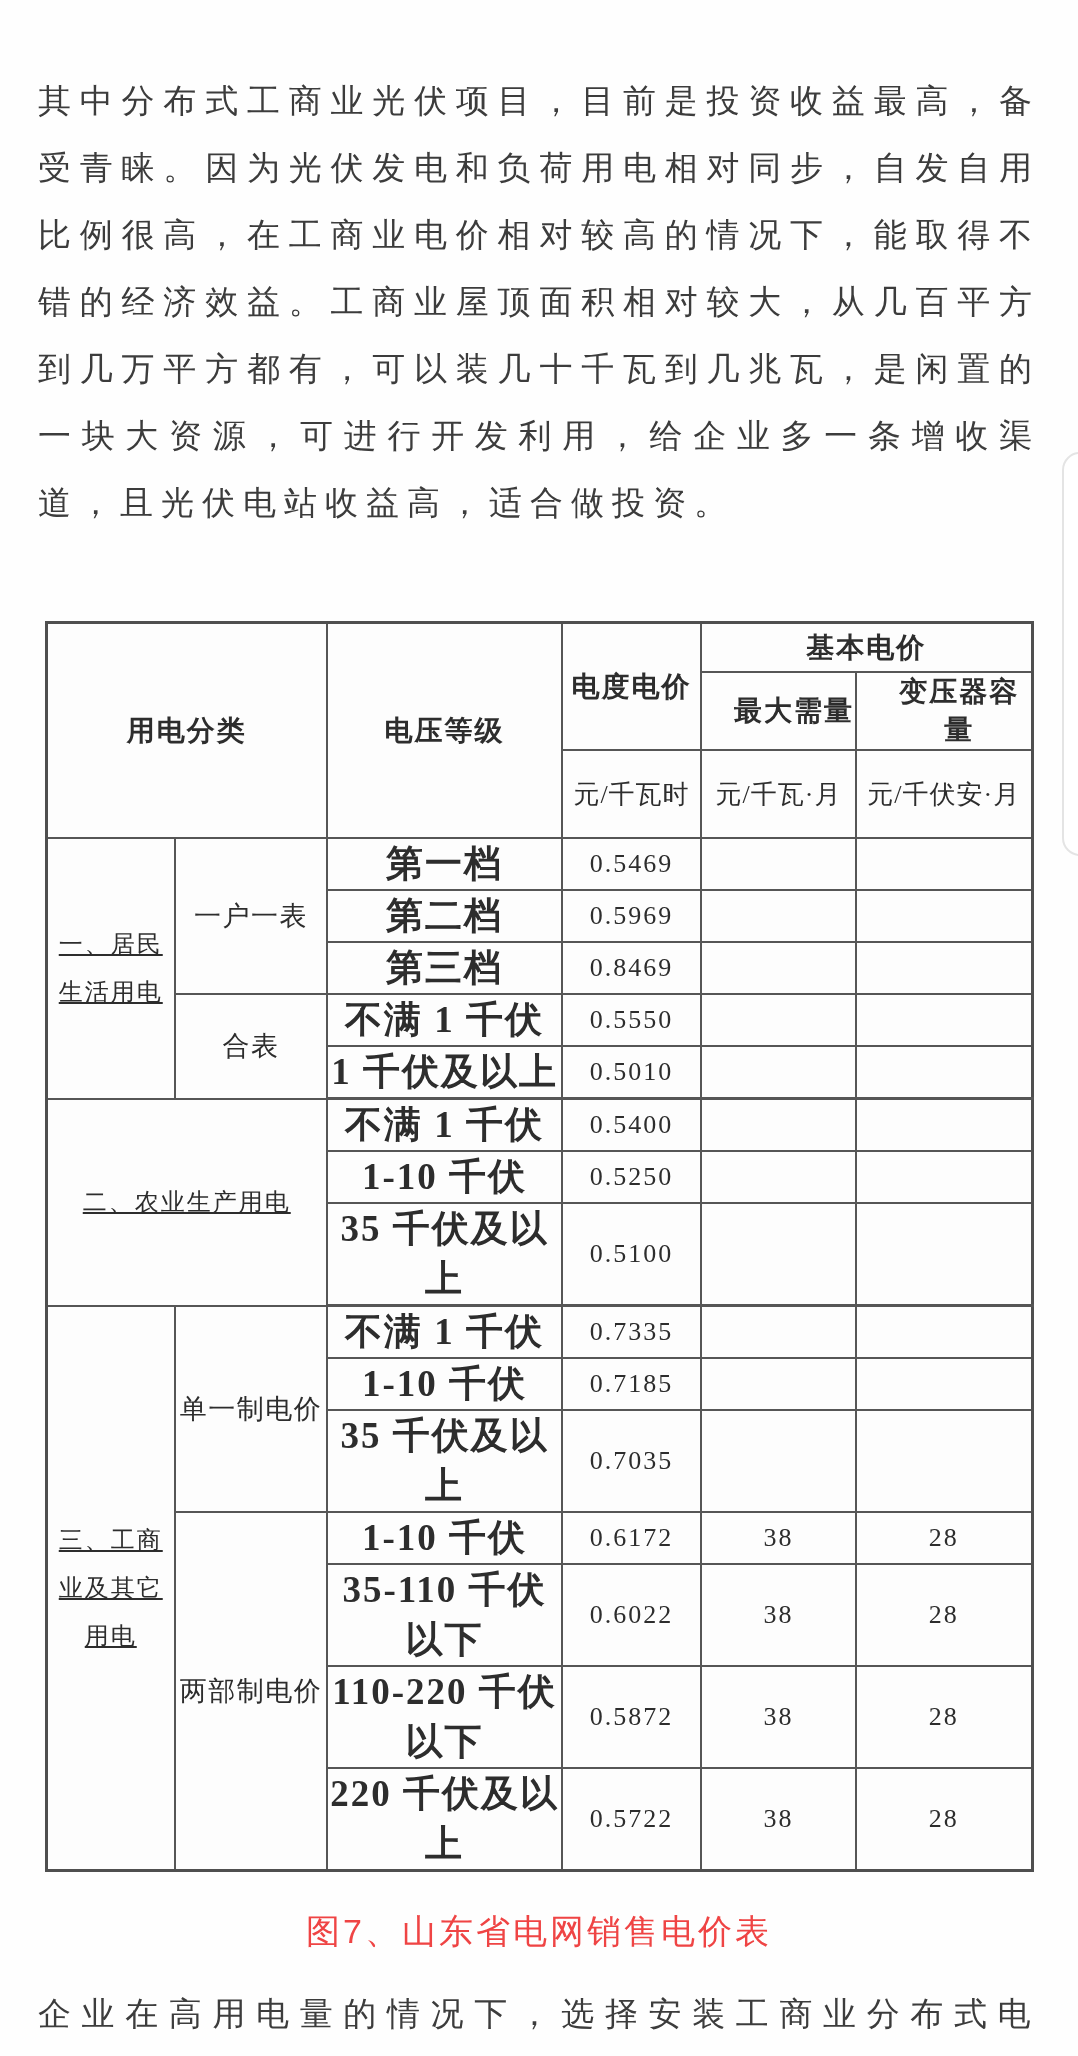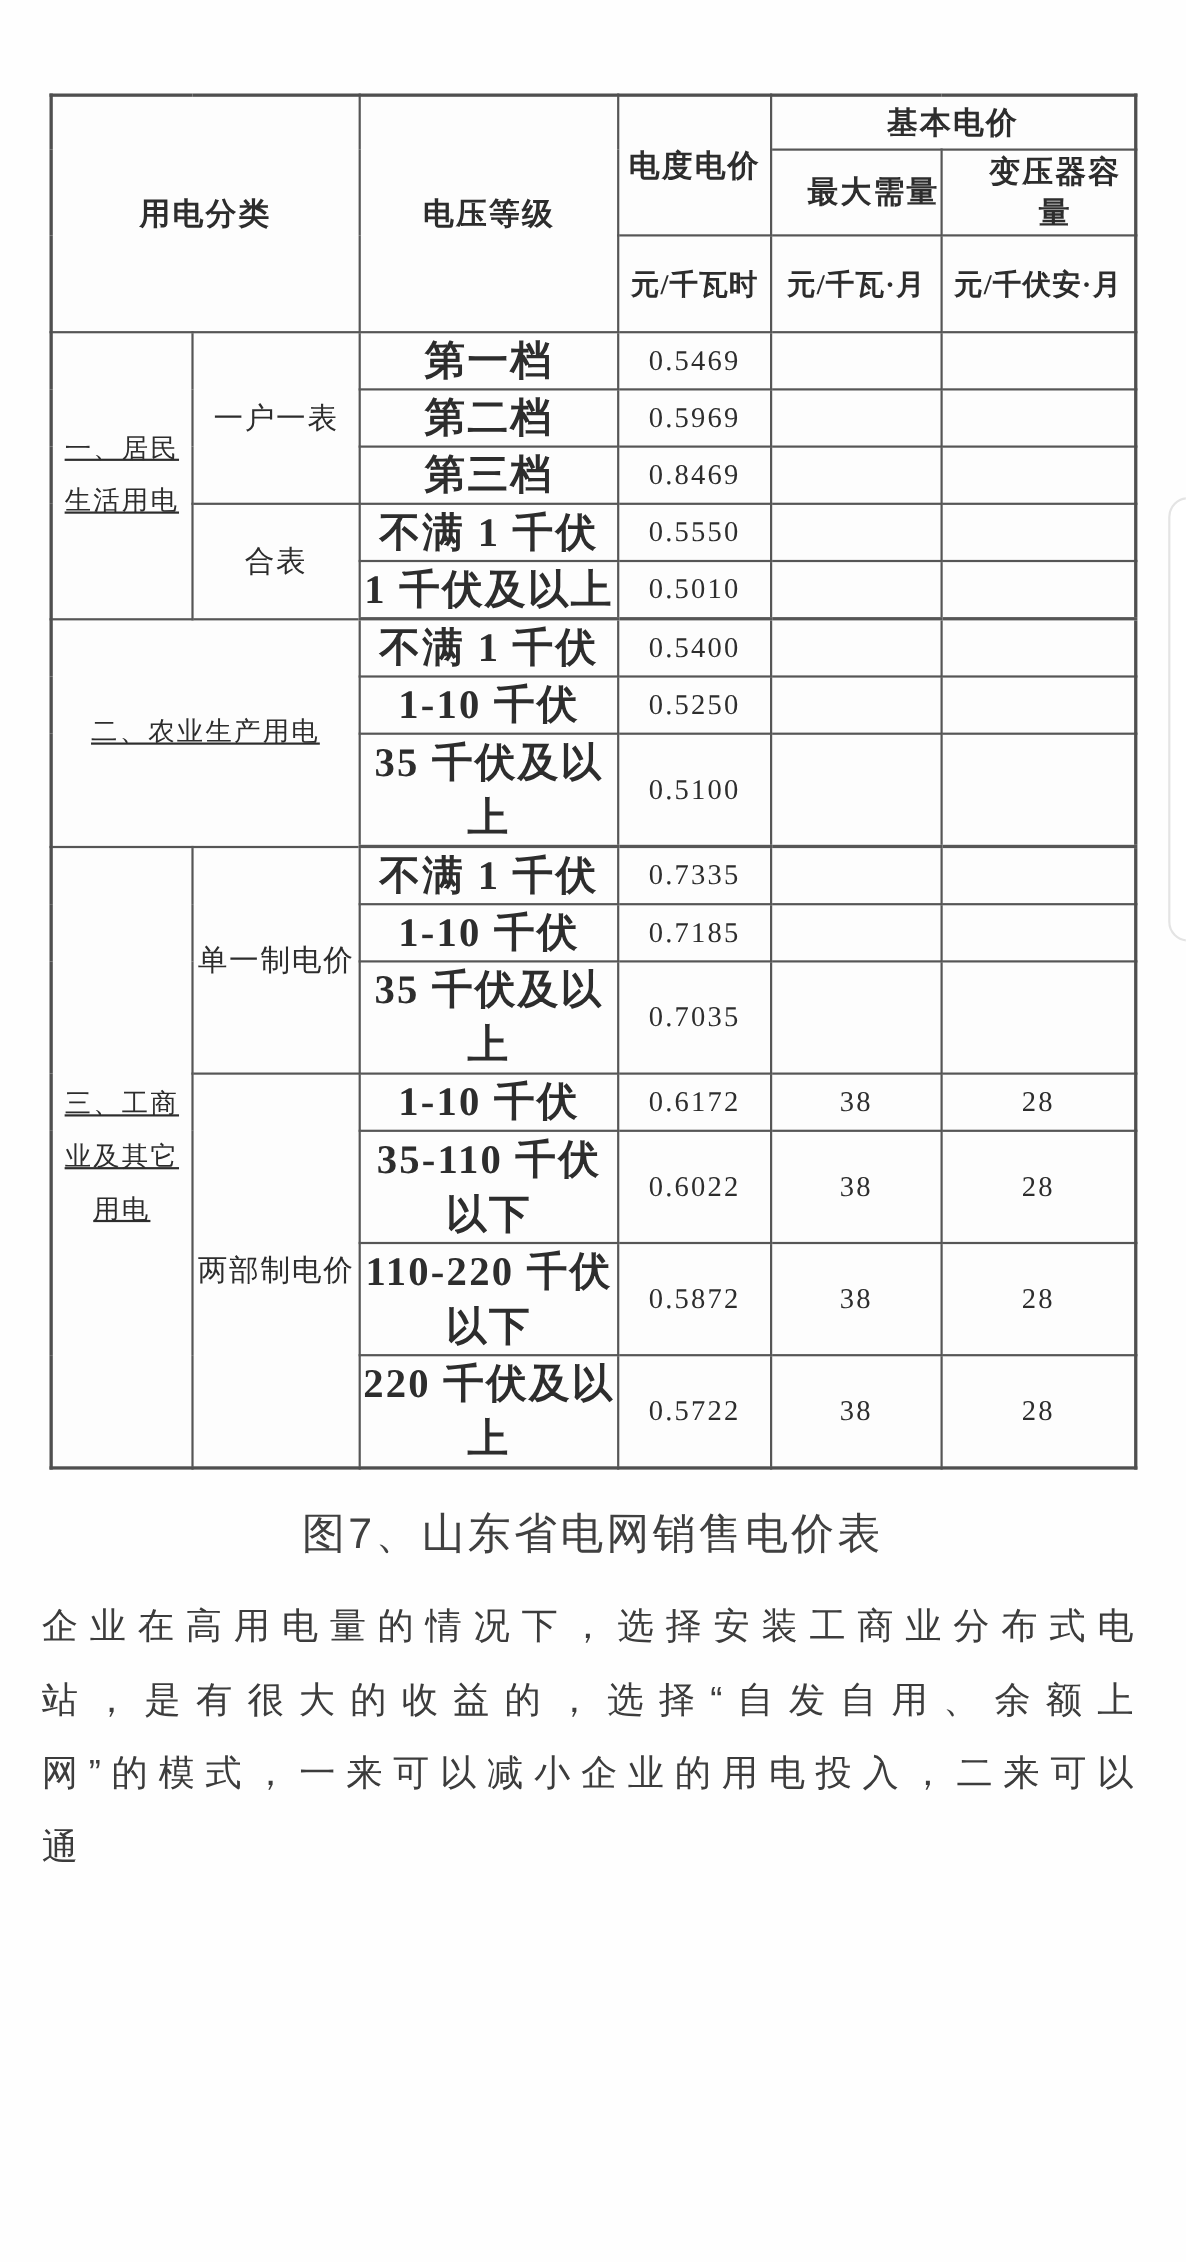--- a/index.html
+++ b/index.html
@@ -49,49 +49,50 @@
     text-align:center;
     vertical-align:middle;
     padding:0;
     overflow:hidden;
   }
   tr.hr1 td{height:47px;}
   tr.hr2 td{height:47px;padding-left:31px;}
   tr.hr3 td{height:86px;}
   tr.dr td{height:44px;}
   td.hdr{font-size:28px;font-weight:bold;letter-spacing:2px;}
-  td.unit{font-size:26px;font-weight:bold;letter-spacing:1px;}
+  td.unit{font-size:26px;font-weight:normal;letter-spacing:1px;}
   td.cat{font-size:24px;letter-spacing:2px;line-height:2.0;word-break:break-all;text-decoration:underline;}
   td.grp{font-size:27px;letter-spacing:1.5px;}
   td.vol{font-size:37px;letter-spacing:2px;text-align:left;padding-left:22px;font-weight:bold;}
   td.num{font-size:26px;letter-spacing:2px;}
   td.bb3, tr.sec-end td{border-bottom-width:3px;}
   .caption{
     margin:38px 0 0 0;
     text-align:center;
-    font-size:39px;
+    font-size:34px;
     line-height:42px;
     letter-spacing:3px;
-    color:#404040;
+    color:#ef4444;
   }
   .floating-edge{
     position:absolute;
     left:1062px;top:452px;
     width:70px;height:400px;
     border:2px solid #e4e4e4;
     border-radius:18px;
     background:#ffffff;
   }
 </style>
 </head>
 <body>
 
 <div class="content">
 
 
+  <p id="p2" class="body-text">其中分布式工商业光伏项目，目前是投资收益最高，备受青睐。因为光伏发电和负荷用电相对同步，自发自用比例很高，在工商业电价相对较高的情况下，能取得不错的经济效益。工商业屋顶面积相对较大，从几百平方到几万平方都有，可以装几十千瓦到几兆瓦，是闲置的一块大资源，可进行开发利用，给企业多一条增收渠道，且光伏电站收益高，适合做投资。</p>
 
 
   <table class="price">
     <colgroup>
       <col style="width:129px">
         <col style="width:152px">
         <col style="width:235px">
       <col style="width:139px">
         <col style="width:155px">
         <col style="width:176px">

